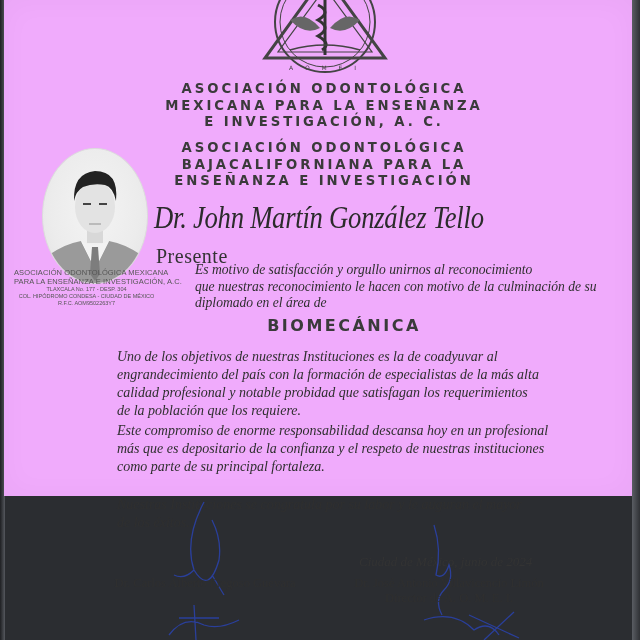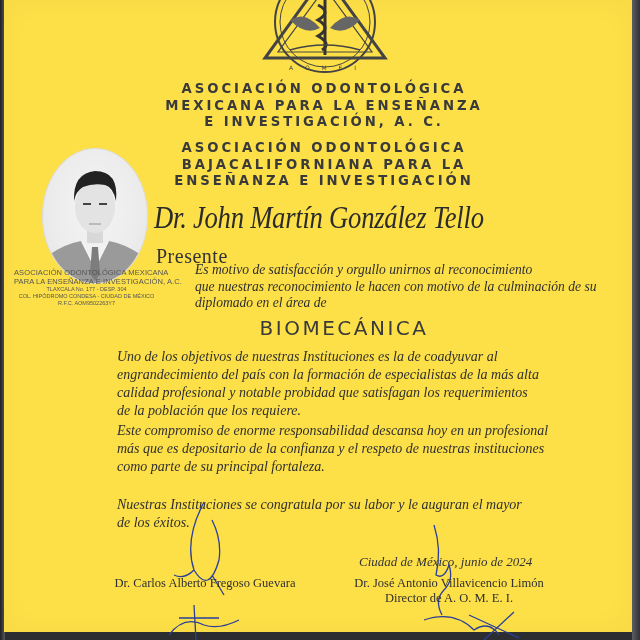--- a/index.html
+++ b/index.html
@@ -2,22 +2,22 @@
 <html><head>
   <meta charset="utf-8">
   <style>
     html, body { margin:0; padding:0; }
     body {
       width:640px; height:640px; overflow:hidden; position:relative;
       background:#2b2d31;
       font-family:"Liberation Serif", serif;
     }
     .paper {
-      position:absolute; left:4px; top:0; width:628px; height:632px;
-      background:#fde047;
+      position:absolute; left:4px; top:0; width:628px; height:496px;
+      background:#f0abfc;
       box-shadow: inset 0 0 30px rgba(0,0,0,0.03);
     }
     .right-edge {
       position:absolute; right:0; top:0; width:8px; height:640px;
       background:linear-gradient(90deg,#5a5d63,#2f3135);
     }
     .left-edge {
       position:absolute; left:0; top:0; width:5px; height:640px;
       background:linear-gradient(90deg,#1e1f22,#55585e);
     }
@@ -55,21 +55,21 @@
       position:absolute; left:152px; top:245px; font-size:20px; color:#333;
       letter-spacing:0.5px;
     }
     .intro {
       position:absolute; left:150px; top:262px; width:395px;
       font-style:italic; font-size:13.6px; line-height:16.5px; color:#2f2f2f;margin-left:41px;
     }
     .intro .l { display:block; white-space:nowrap; }
     .area {
       position:absolute; left:230px; top:316px; width:220px; text-align:center;
-      font-family:"DejaVu Sans", sans-serif; font-weight:normal; font-size:20px;
+      font-family:"DejaVu Sans", sans-serif; font-weight:bold; font-size:16px;
       letter-spacing:2.5px; color:#3a3a3a;
     }
     .para {
       position:absolute; left:113px; width:430px;
       font-style:italic; font-size:14px; line-height:18px; color:#2f2f2f;
     }
     .para .l { display:block; white-space:nowrap; }
     .p1 { top:348px; }
     .p2 { top:422px; }
     .p3 { top:496px; }

